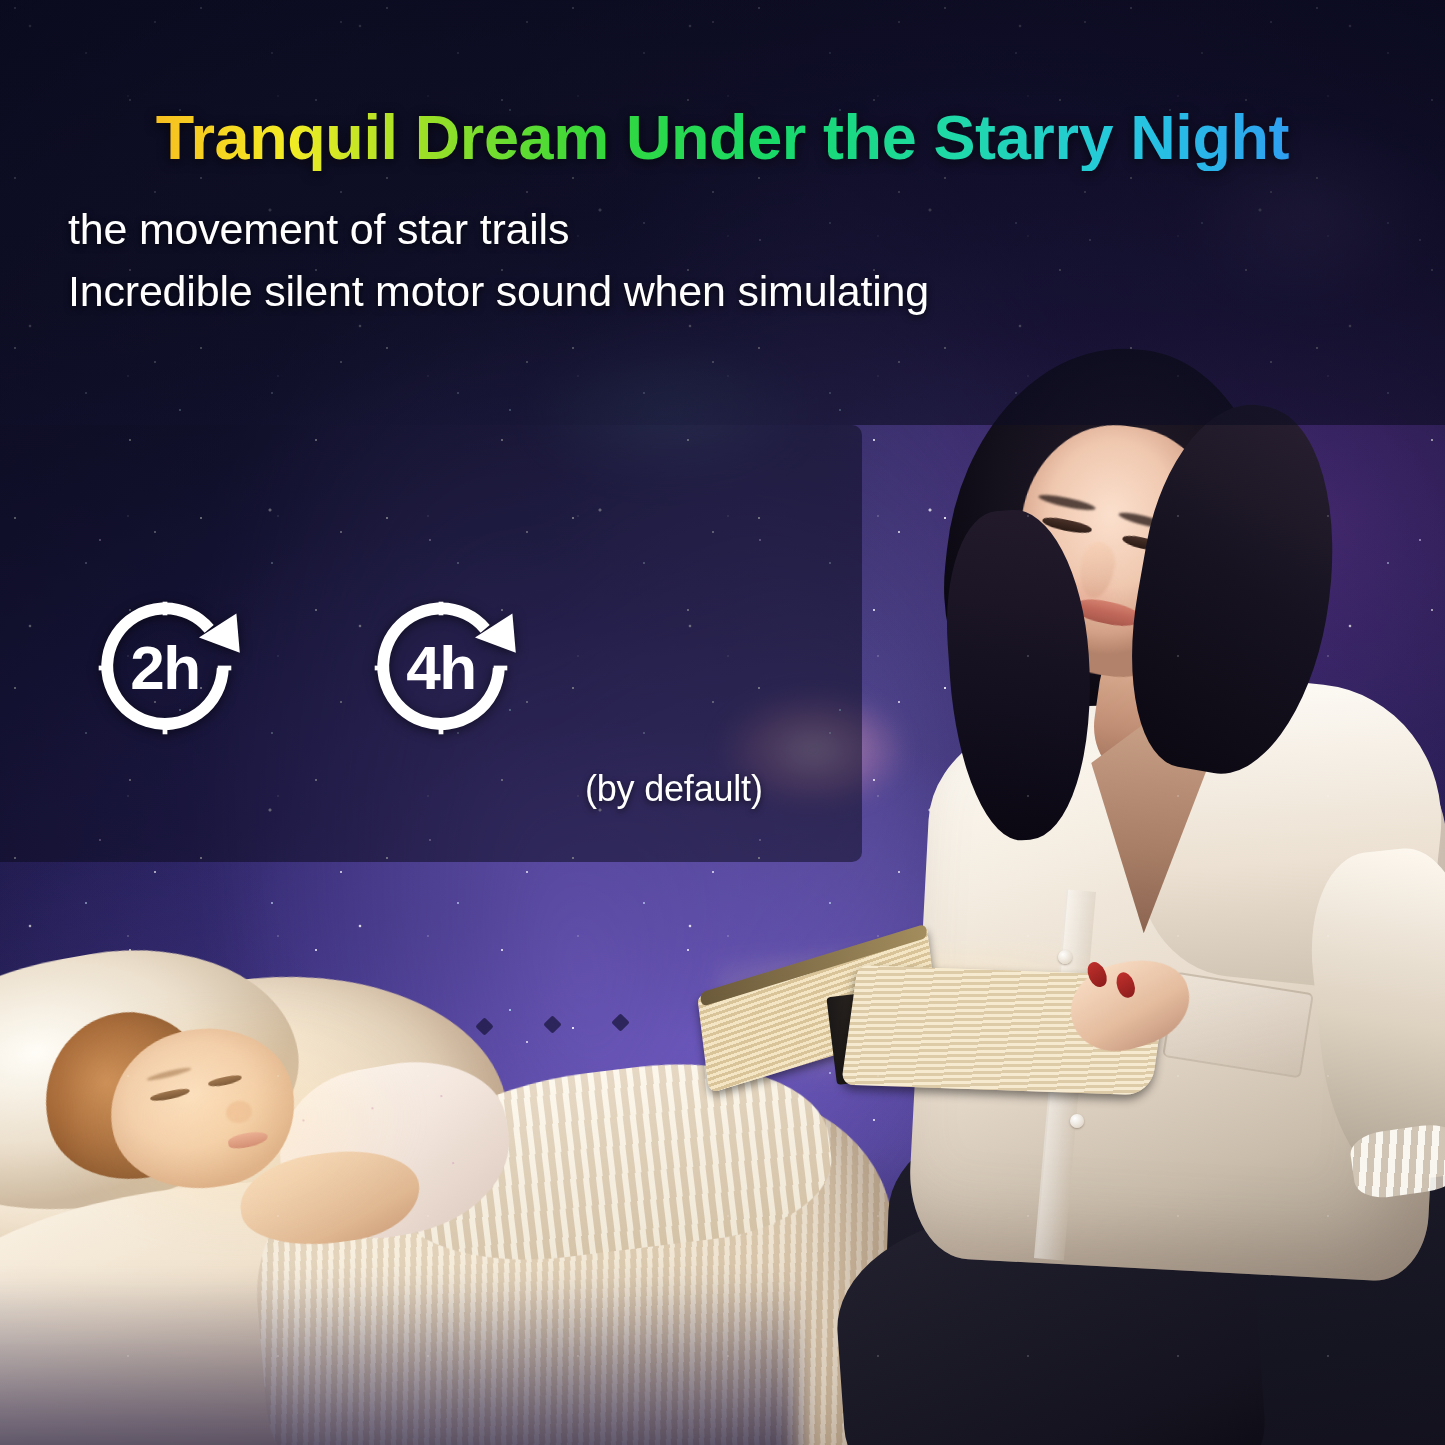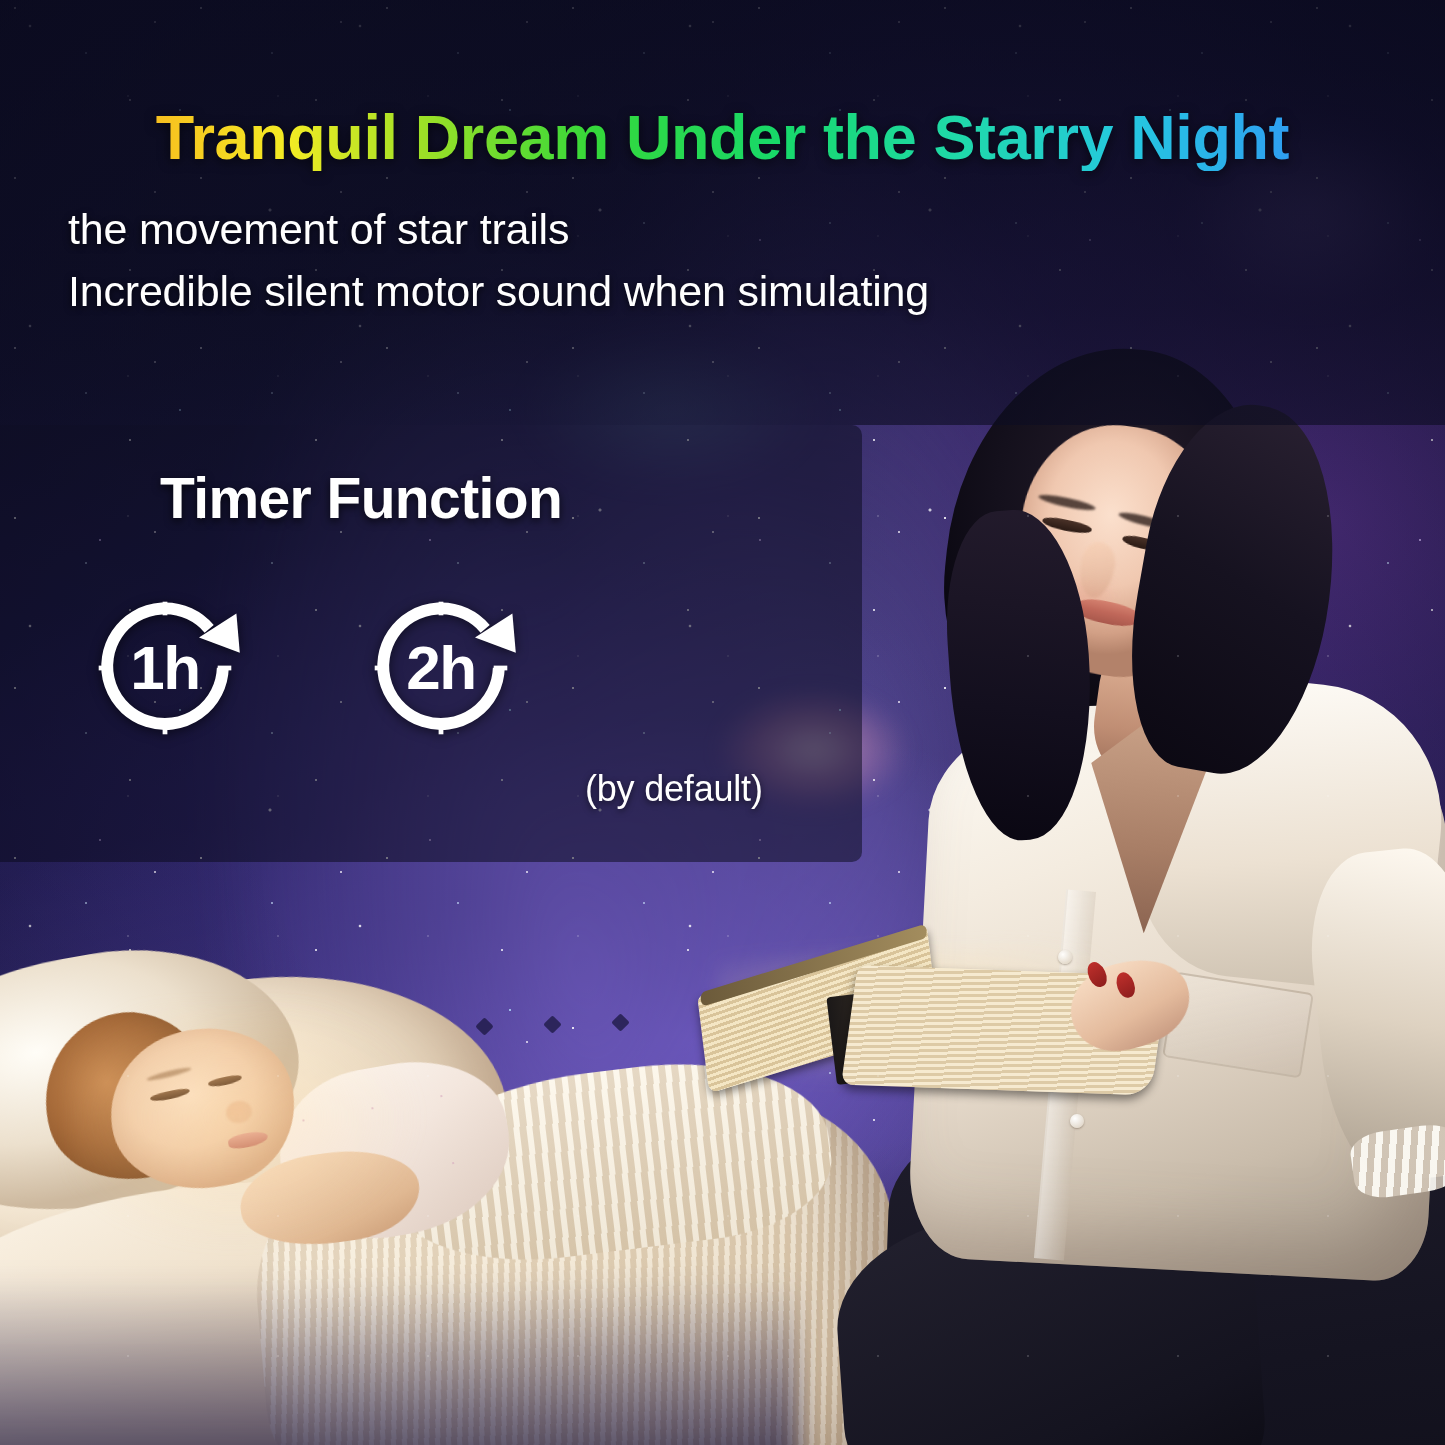--- a/index.html
+++ b/index.html
@@ -572,50 +572,49 @@
   <div class="panel-top"></div>
   <div class="panel-timer"></div>
 
   <div class="headline">Tranquil Dream Under the Starry Night</div>
 
   <div class="subtitle">
     <span class="ln">the movement of star trails</span>
     <span class="ln">Incredible silent motor sound when simulating</span>
   </div>
 
-  <div class="timer-title">Timer Function</div>
 
   <div class="timer-row">
 
-    <div class="timer-item">
-      <div class="timer-icon">
-        <svg viewBox="0 0 100 100" aria-hidden="true">
-          <path d="M 76 27 A 34 34 0 1 0 84 50" fill="none" stroke="#ffffff" stroke-width="7" stroke-linecap="butt"></path>
-          <polygon points="92,18 94,41 70,32" fill="#ffffff"></polygon>
-          <rect x="48.6" y="11" width="2.8" height="8" fill="#ffffff"></rect>
-          <rect x="48.6" y="81" width="2.8" height="8" fill="#ffffff"></rect>
-          <rect x="11" y="48.6" width="8" height="2.8" fill="#ffffff"></rect>
-          <rect x="81" y="48.6" width="8" height="2.8" fill="#ffffff"></rect>
-        </svg>
-      </div>
-      <div class="timer-label">1h</div>
-    </div>
 
     <div class="timer-item">
       <div class="timer-icon">
         <svg viewBox="0 0 100 100" aria-hidden="true">
           <path d="M 76 27 A 34 34 0 1 0 84 50" fill="none" stroke="#ffffff" stroke-width="7" stroke-linecap="butt"></path>
           <polygon points="92,18 94,41 70,32" fill="#ffffff"></polygon>
           <rect x="48.6" y="11" width="2.8" height="8" fill="#ffffff"></rect>
           <rect x="48.6" y="81" width="2.8" height="8" fill="#ffffff"></rect>
           <rect x="11" y="48.6" width="8" height="2.8" fill="#ffffff"></rect>
           <rect x="81" y="48.6" width="8" height="2.8" fill="#ffffff"></rect>
         </svg>
       </div>
       <div class="timer-label">2h</div>
     </div>
 
+    <div class="timer-item">
+      <div class="timer-icon">
+        <svg viewBox="0 0 100 100" aria-hidden="true">
+          <path d="M 76 27 A 34 34 0 1 0 84 50" fill="none" stroke="#ffffff" stroke-width="7" stroke-linecap="butt"></path>
+          <polygon points="92,18 94,41 70,32" fill="#ffffff"></polygon>
+          <rect x="48.6" y="11" width="2.8" height="8" fill="#ffffff"></rect>
+          <rect x="48.6" y="81" width="2.8" height="8" fill="#ffffff"></rect>
+          <rect x="11" y="48.6" width="8" height="2.8" fill="#ffffff"></rect>
+          <rect x="81" y="48.6" width="8" height="2.8" fill="#ffffff"></rect>
+        </svg>
+      </div>
+      <div class="timer-label">4h</div>
+    </div>
 
   </div>
 
   <div class="timer-note">(by default)</div>
 
 </div>
 
 </body></html>

